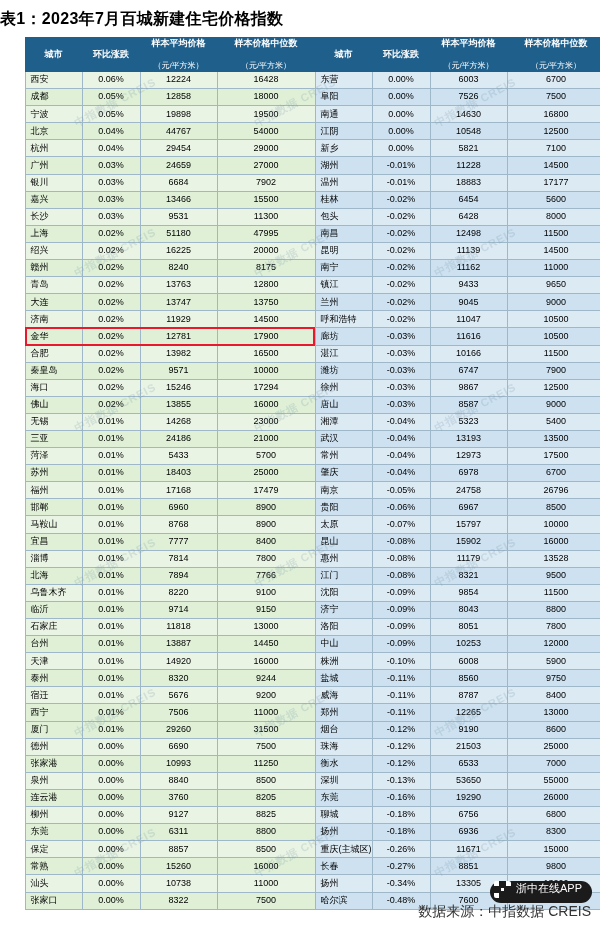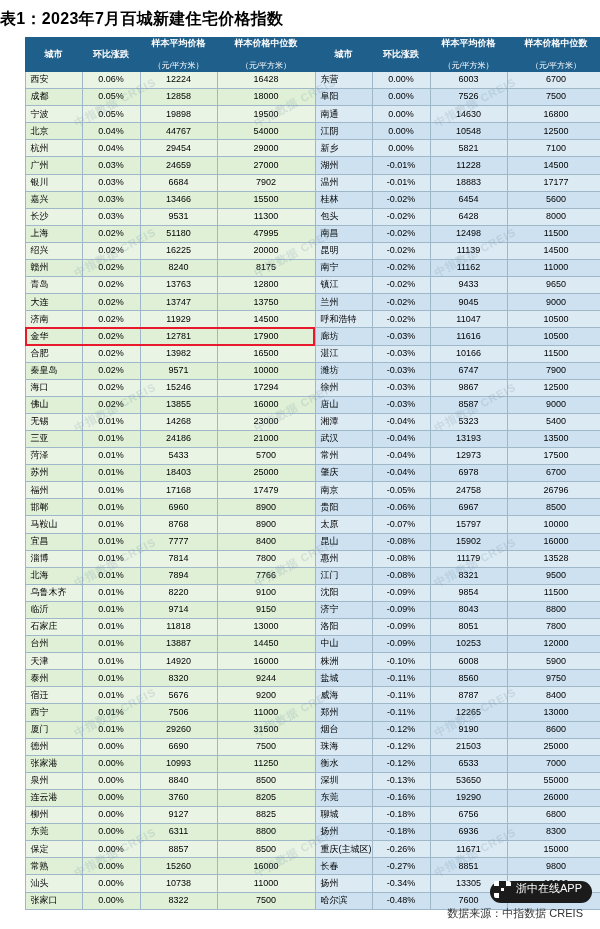--- a/index.html
+++ b/index.html
@@ -69,23 +69,23 @@
     position:relative;
   }
   .hl-box{
     position:absolute;
     border:2px solid #e8192c;
     pointer-events:none;
     box-sizing:border-box;
   }
   .footer{
     position:absolute;
-    right:17px;
+    right:9px;
     bottom:8px;
-    font-size:11px;
+    font-size:14px;
     color:#333;
   }
   .wm{
     position:absolute;
     color:rgba(120,150,170,0.22);
     font-size:11px;
     font-weight:bold;
     transform:rotate(-28deg);
     pointer-events:none;
     user-select:none;

